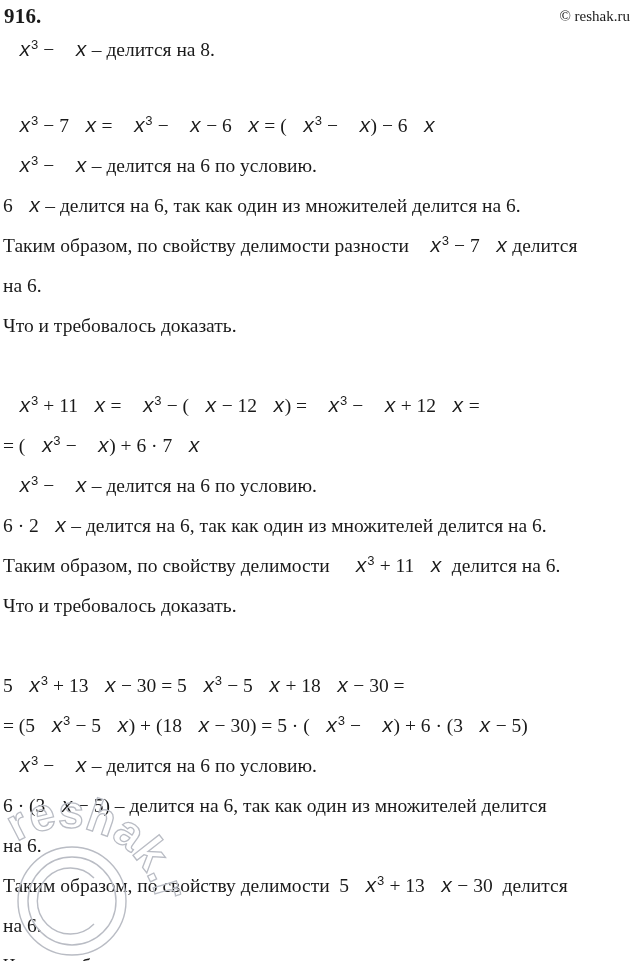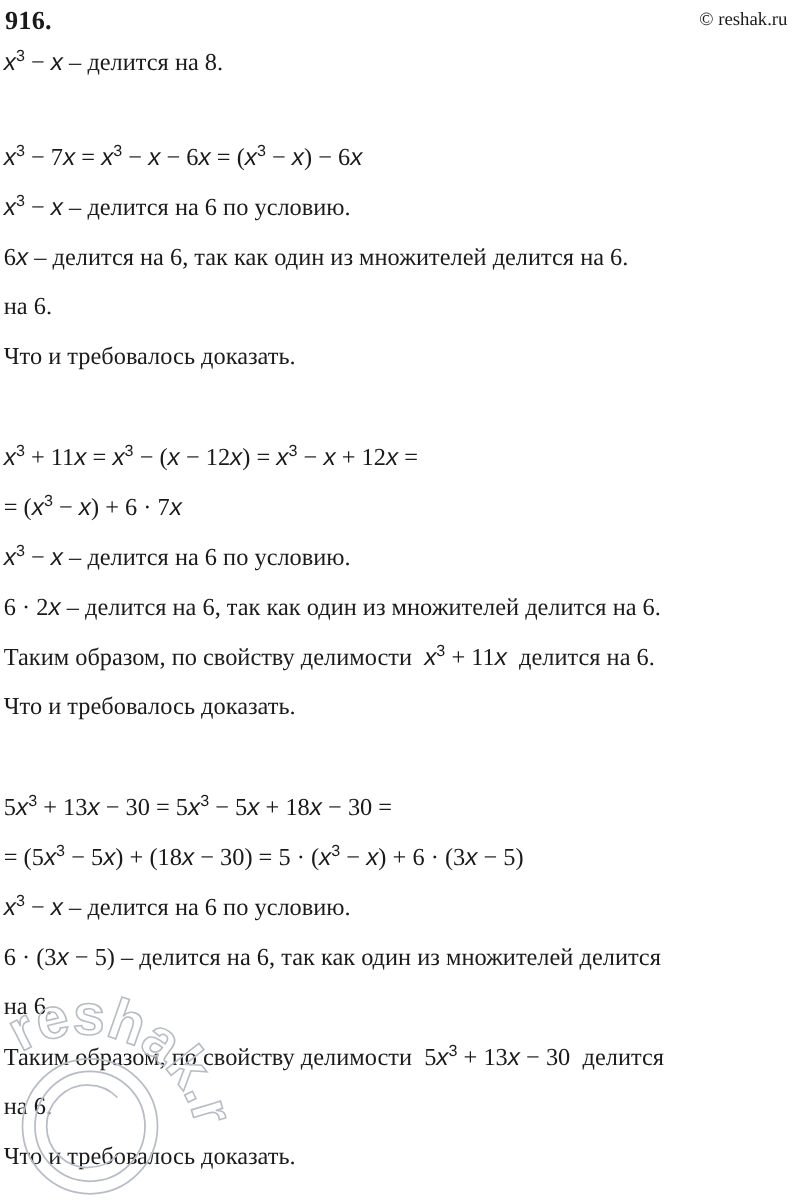--- a/index.html
+++ b/index.html
@@ -64,21 +64,22 @@
   }
   .line.wrapline {
     white-space: normal;
   }
   .gap-md { height: 36px; }
   .gap-lg { height: 40px; }
 
   
   .m {
     font-style: italic;
-    font-family: Liberation Sans, sans-serif;
+    font-family: Liberation Mono, monospace;
+    margin-left: 16px;
   }
   .mn {
     font-style: normal;
   }
   sup {
     font-size: 0.66em;
     vertical-align: super;
     line-height: 0;
     font-style: normal;
   }
@@ -135,20 +136,23 @@
     </div>
 
     <div class="line">
       <span class="m">x<sup>3</sup></span> <span class="mn">−</span> <span class="m">x</span> <span class="mn">– делится на 6 по условию.</span>
     </div>
 
     <div class="line">
       <span class="mn">6</span><span class="m">x</span> <span class="mn">– делится на 6, так как один из множителей делится на 6.</span>
     </div>
 
+    <div class="line wrapline">
+      <span class="mn">Таким образом, по свойству делимости разности</span> <span class="m">x<sup>3</sup></span> <span class="mn">− 7</span><span class="m">x</span> <span class="mn">делится</span>
+    </div>
     <div class="line">
       <span class="mn">на 6.</span>
     </div>
 
     <div class="line">
       <span class="mn">Что и требовалось доказать.</span>
     </div>
 
     <div class="gap-lg"></div>
 

